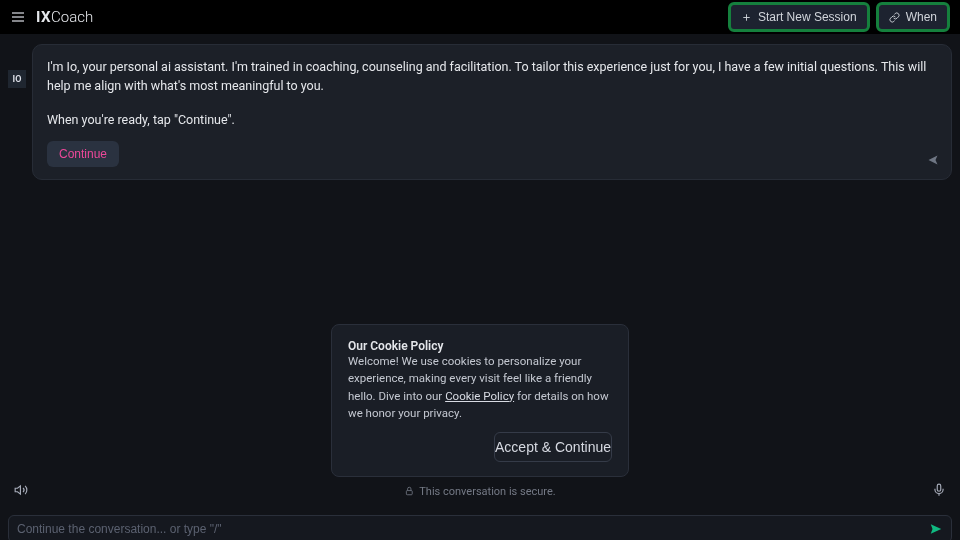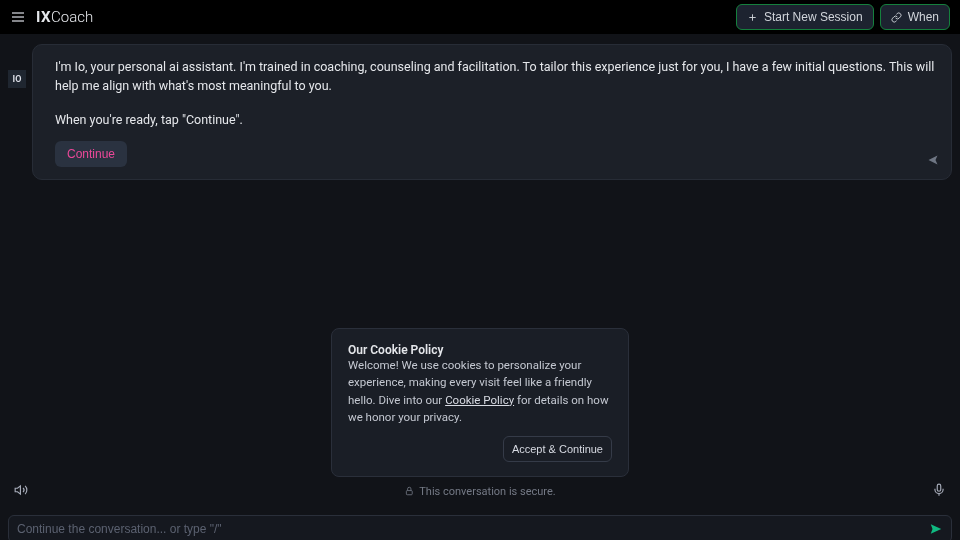--- a/index.html
+++ b/index.html
@@ -51,21 +51,21 @@
     }
     .header-right {
       display: flex;
       gap: 6px;
     }
     .hbtn {
       display: flex;
       align-items: center;
       gap: 6px;
       background: #1d2330;
-      border: 1px solid #15803d;
+      border: 3px solid #15803d;
       border-radius: 6px;
       padding: 5px 10px;
       font-size: 12px;
       color: #d1d5db;
       cursor: pointer;
     }
     .hbtn svg {
       width: 11px;
       height: 11px;
     }
@@ -90,21 +90,21 @@
       display: flex;
       align-items: center;
       justify-content: center;
       margin-top: 26px;
     }
     .msgbox {
       flex: 1;
       background: #1c2028;
       border: 1px solid #272c36;
       border-radius: 10px;
-      padding: 12px 14px 12px 22px;
+      padding: 12px 14px 12px 14px;
       position: relative;
     }
     .msg-p {
       line-height: 1.55;
       font-size: 12.5px;
       color: #e5e7eb;
     }
     .msg-p + .msg-p {
       margin-top: 14px;
     }
@@ -159,22 +159,22 @@
     }
     .cookie-actions {
       display: flex;
       justify-content: flex-end;
       margin-top: 10px;
     }
     .accept-btn {
       background: transparent;
       border: 1px solid #353b48;
       color: #d6d9e1;
-      font-size: 11px;
-      padding: 6px 8px;
+      font-size: 14px;
+      padding: 6px 0;
       border-radius: 6px;
       cursor: pointer;
     }
 
     
     .footer {
       position: absolute;
       bottom: 0;
       left: 0;
       right: 0;

